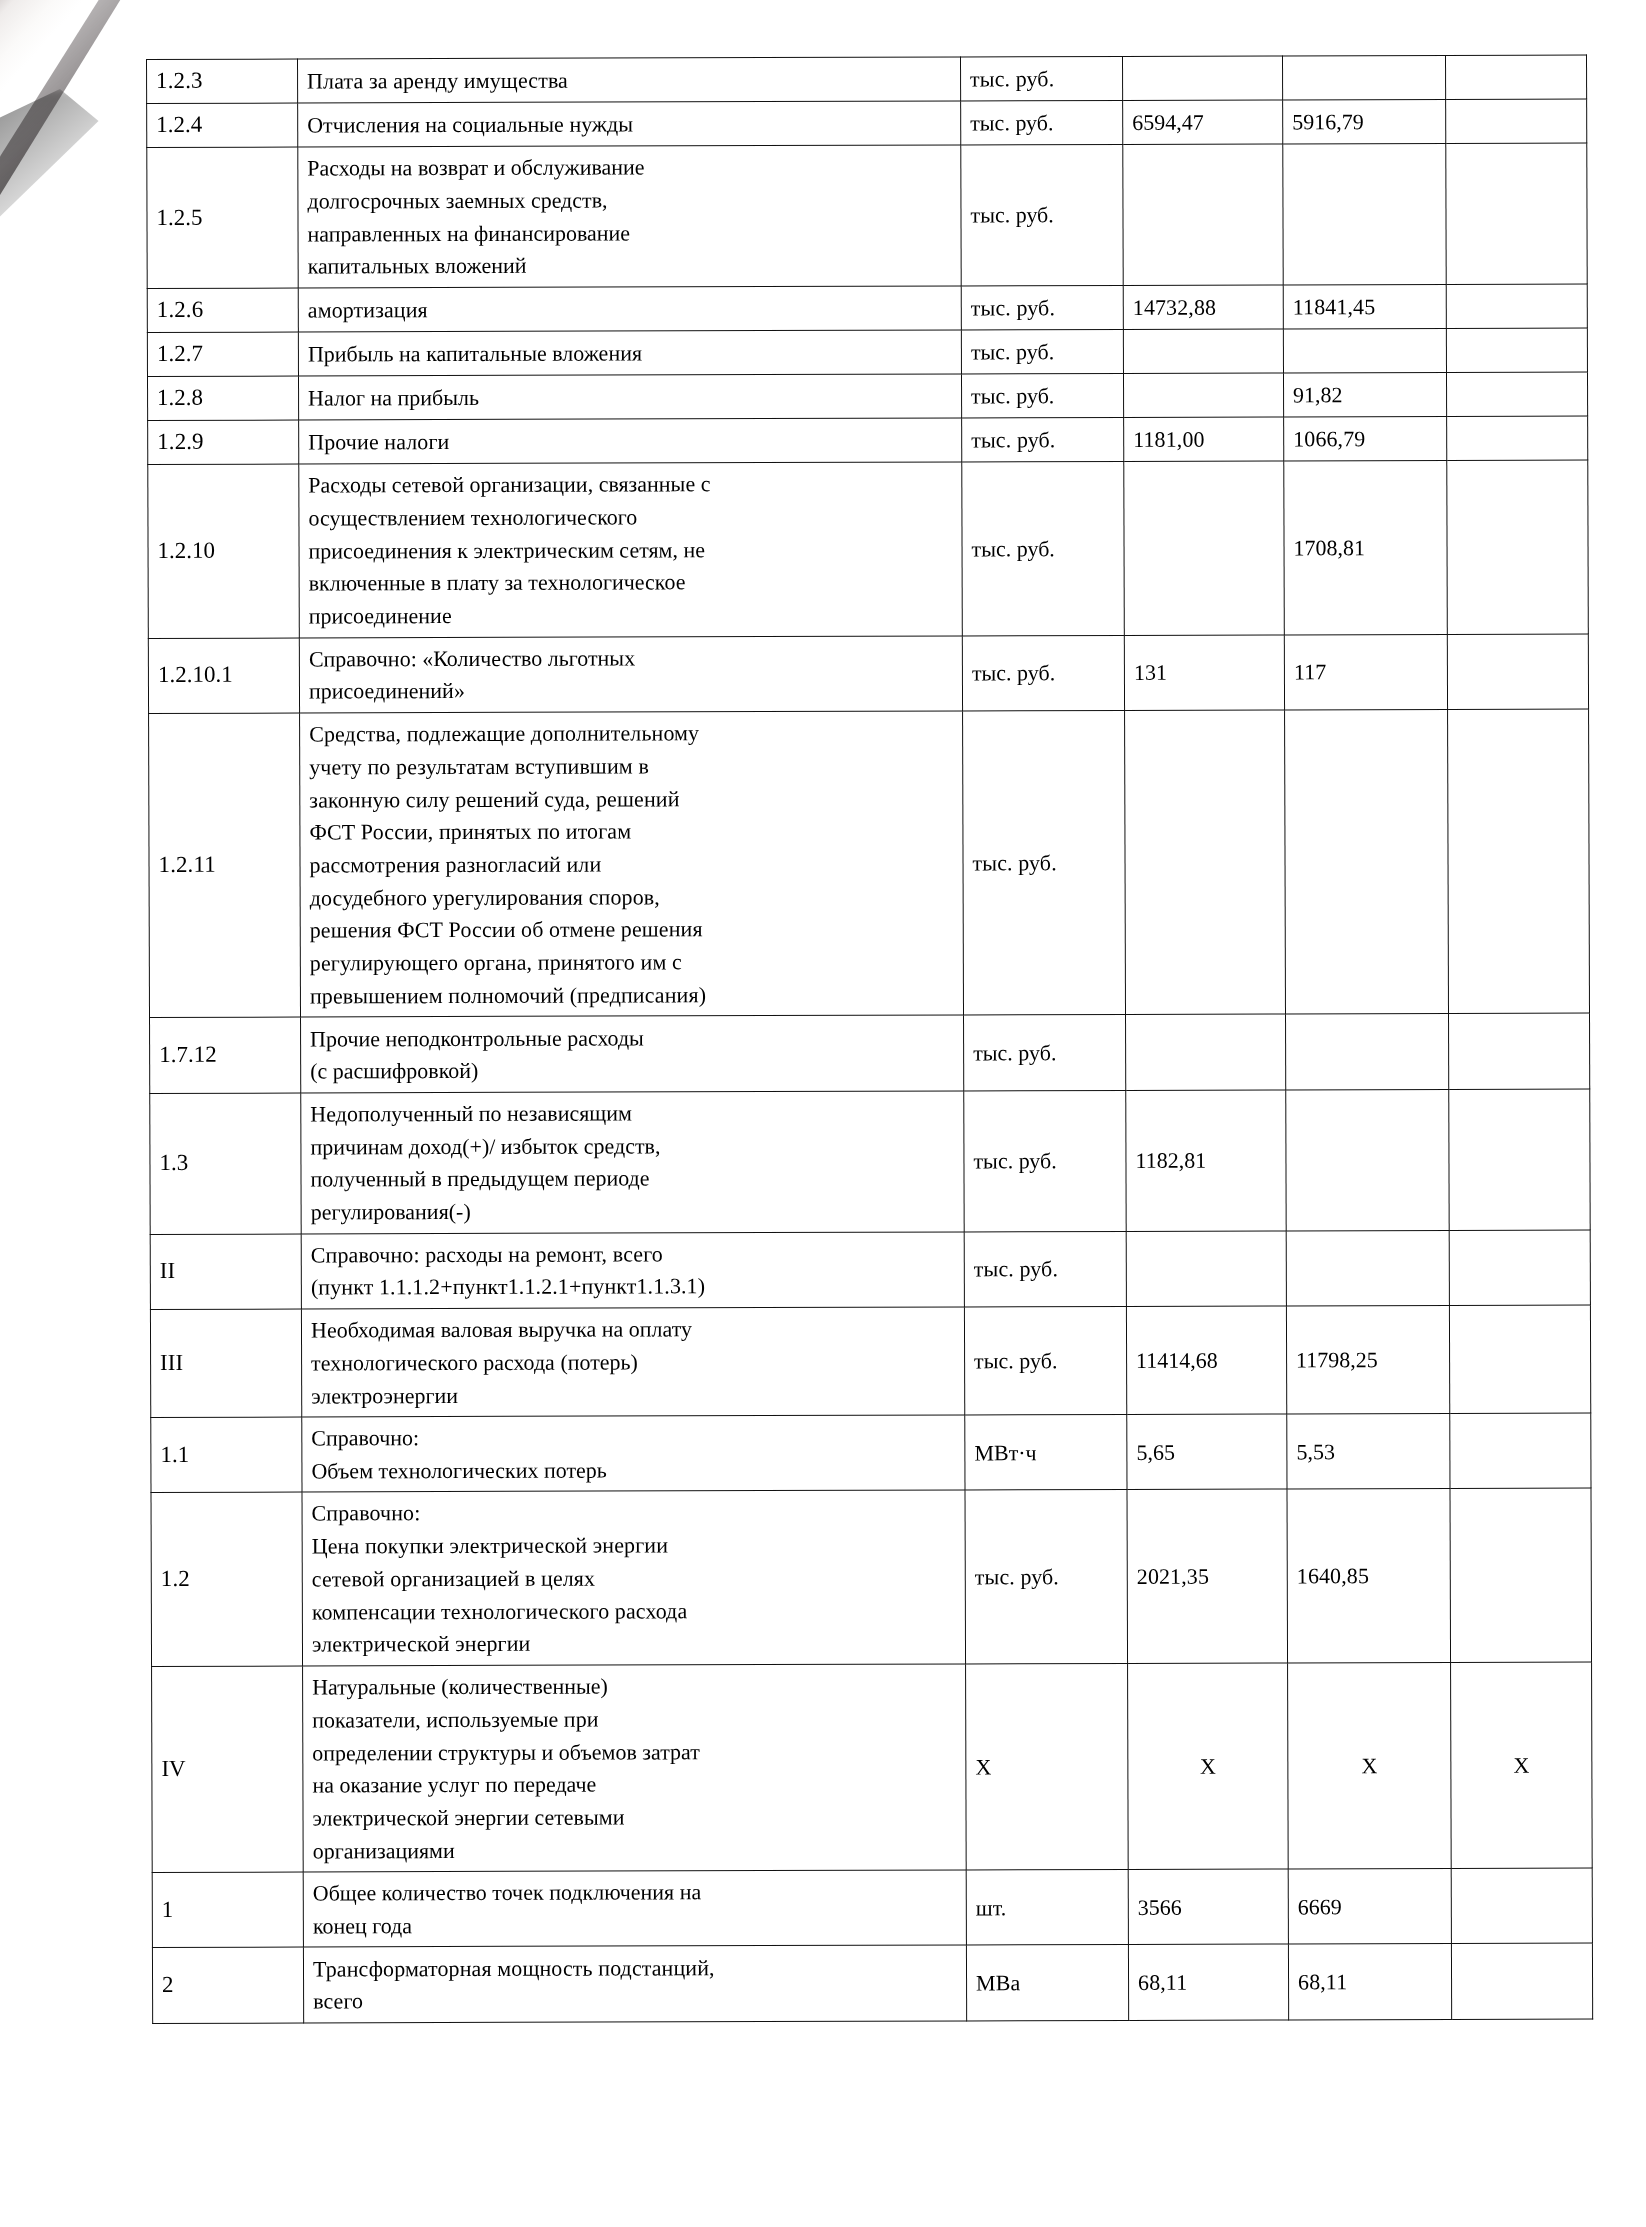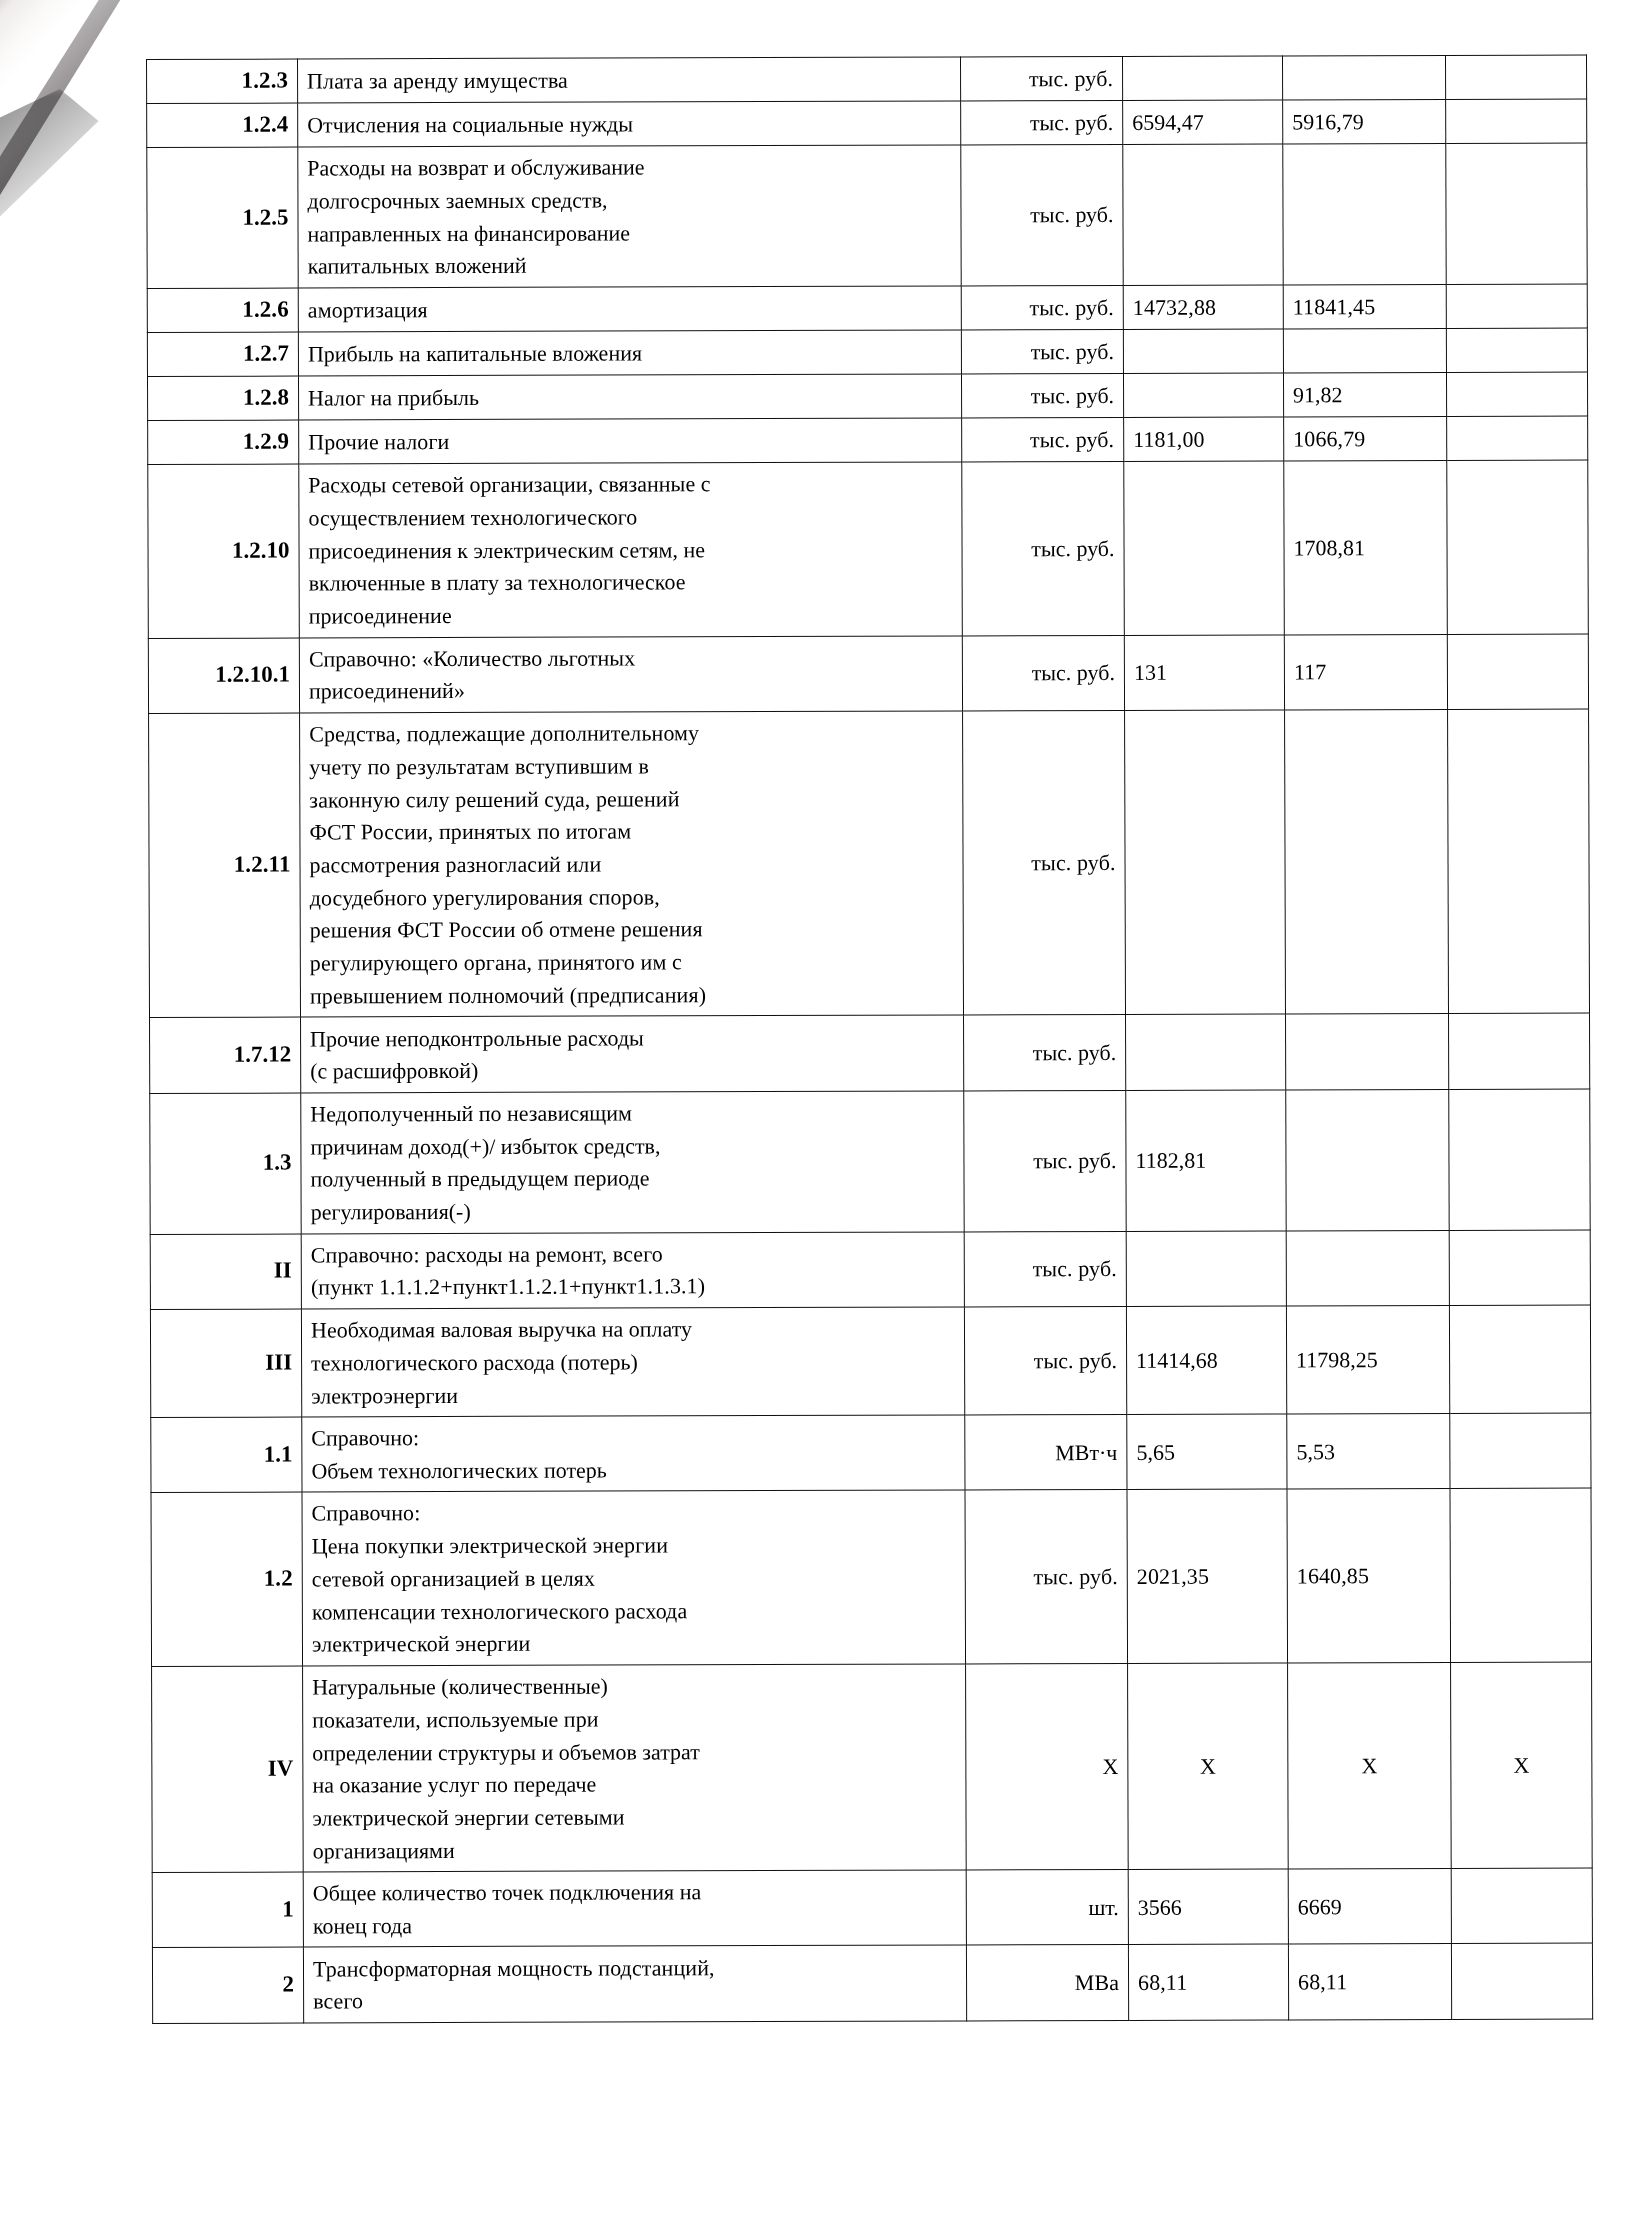--- a/index.html
+++ b/index.html
@@ -67,23 +67,23 @@
     background: #ffffff;
   }
   
   col.c-id   { width: 151px; }
   col.c-name { width: 663px; }
   col.c-unit { width: 162px; }
   col.c-v1   { width: 160px; }
   col.c-v2   { width: 163px; }
   col.c-v3   { width: 141px; }
 
-  .cell-id   { text-align: right; font-size: 23px; font-weight: bold; }
+  .cell-id   { text-align: left; font-size: 23px; }
   .cell-name { text-align: left; }
-  .cell-unit { text-align: right; margin-left: 36px; }
+  .cell-unit { text-align: left; margin-left: 36px; }
   .cell-num  { text-align: left; padding-right: 12px; }
   .cell-num.center-x { text-align: center; padding-right: 9px; }
 
   .nm { display: block; }
   .nm + .nm { margin-top: 1.5px; }
 
   
   tbody tr:nth-child(3n+1) td { letter-spacing: 0.1px; }
 </style>
 </head>

